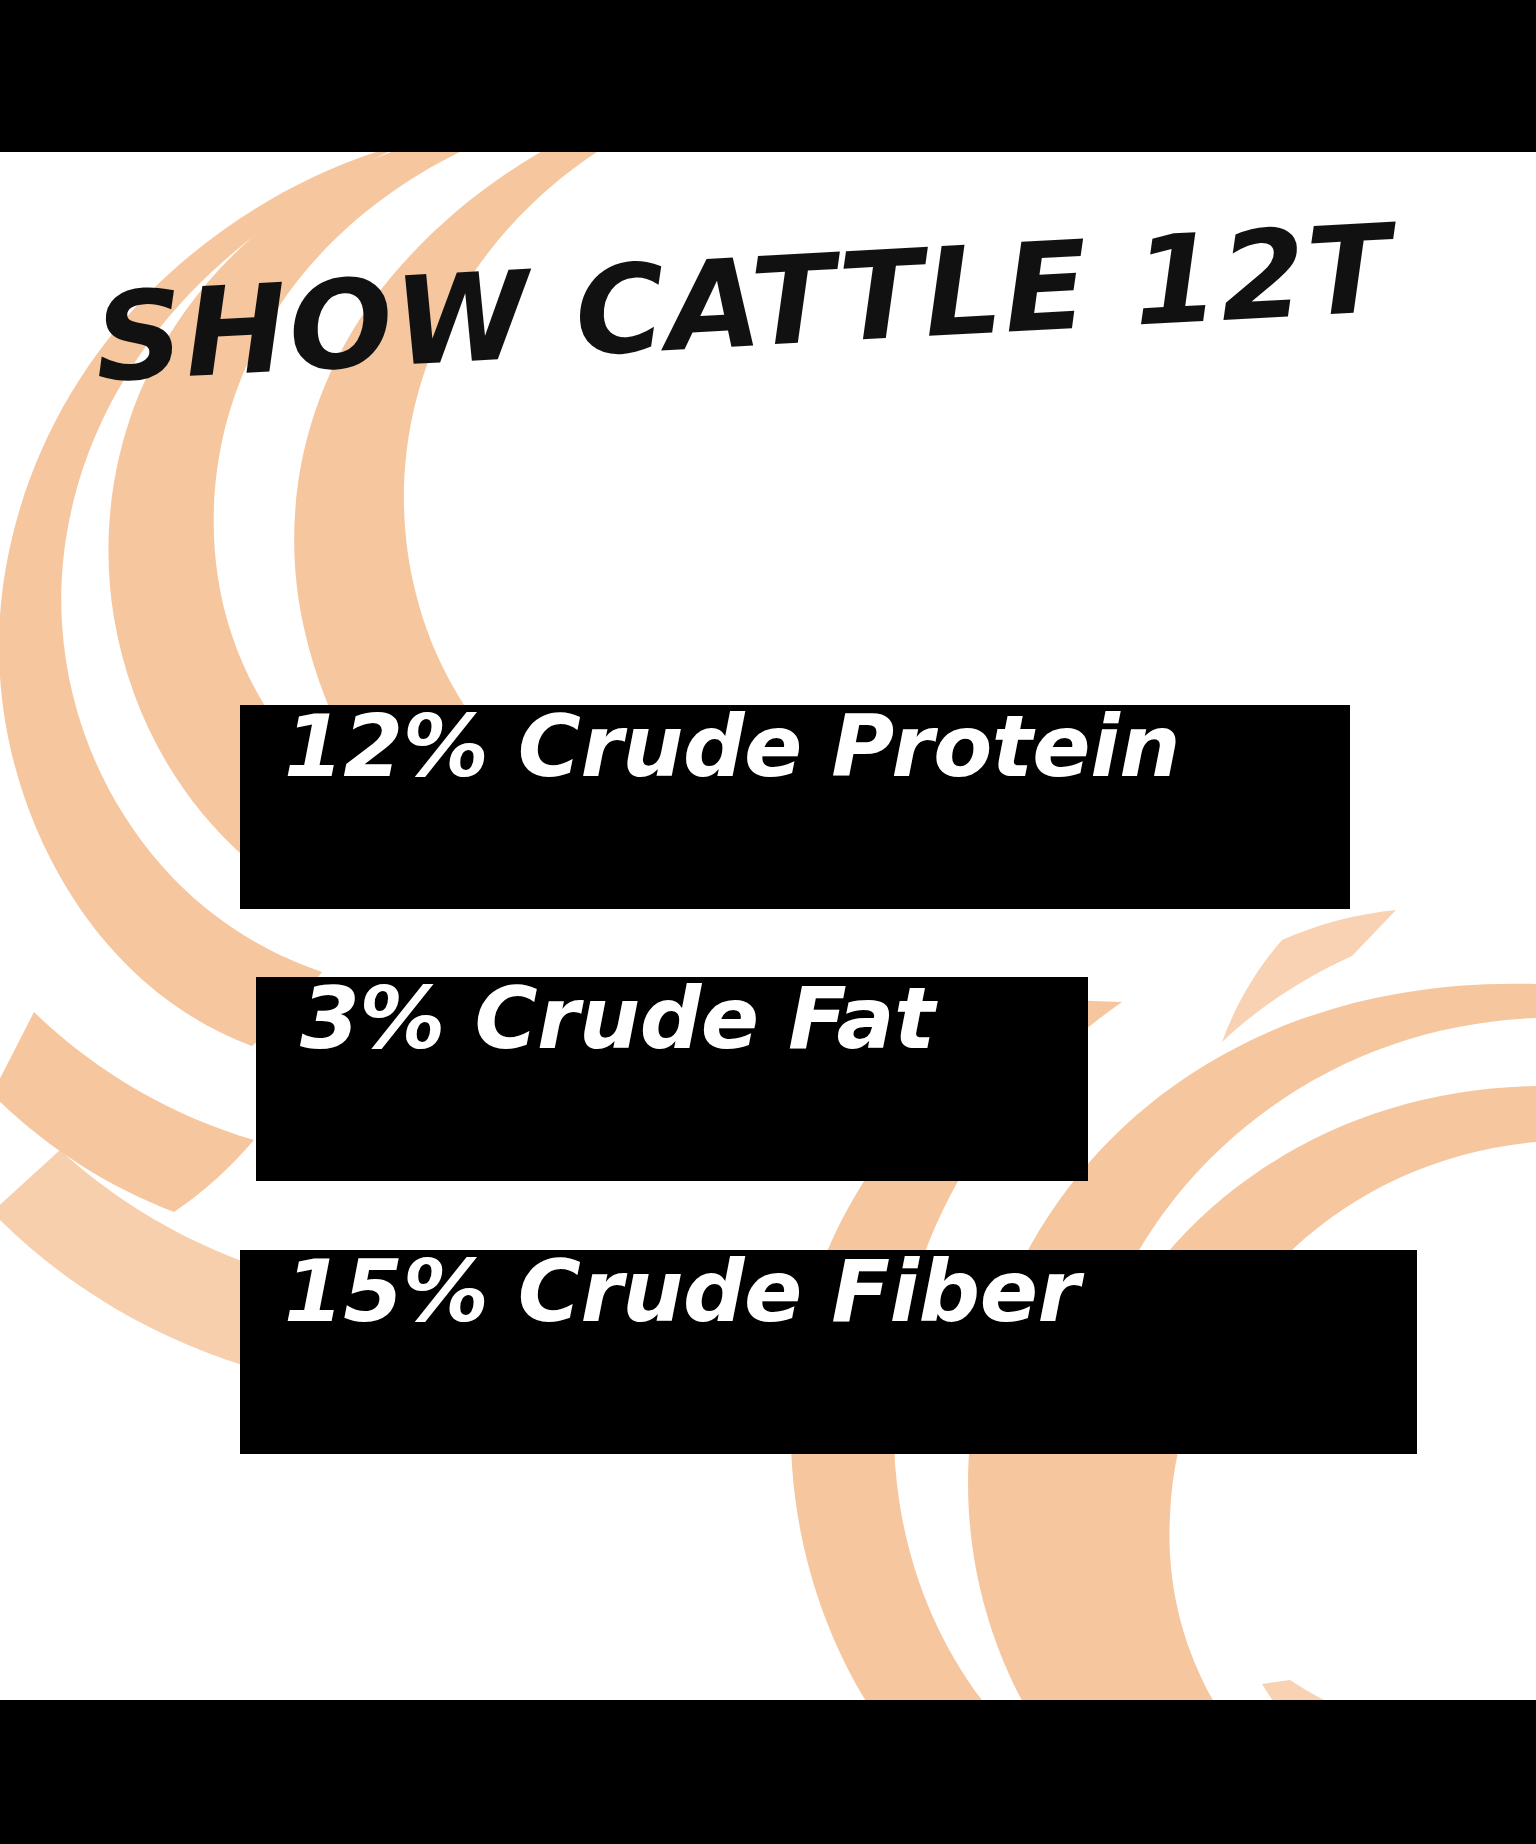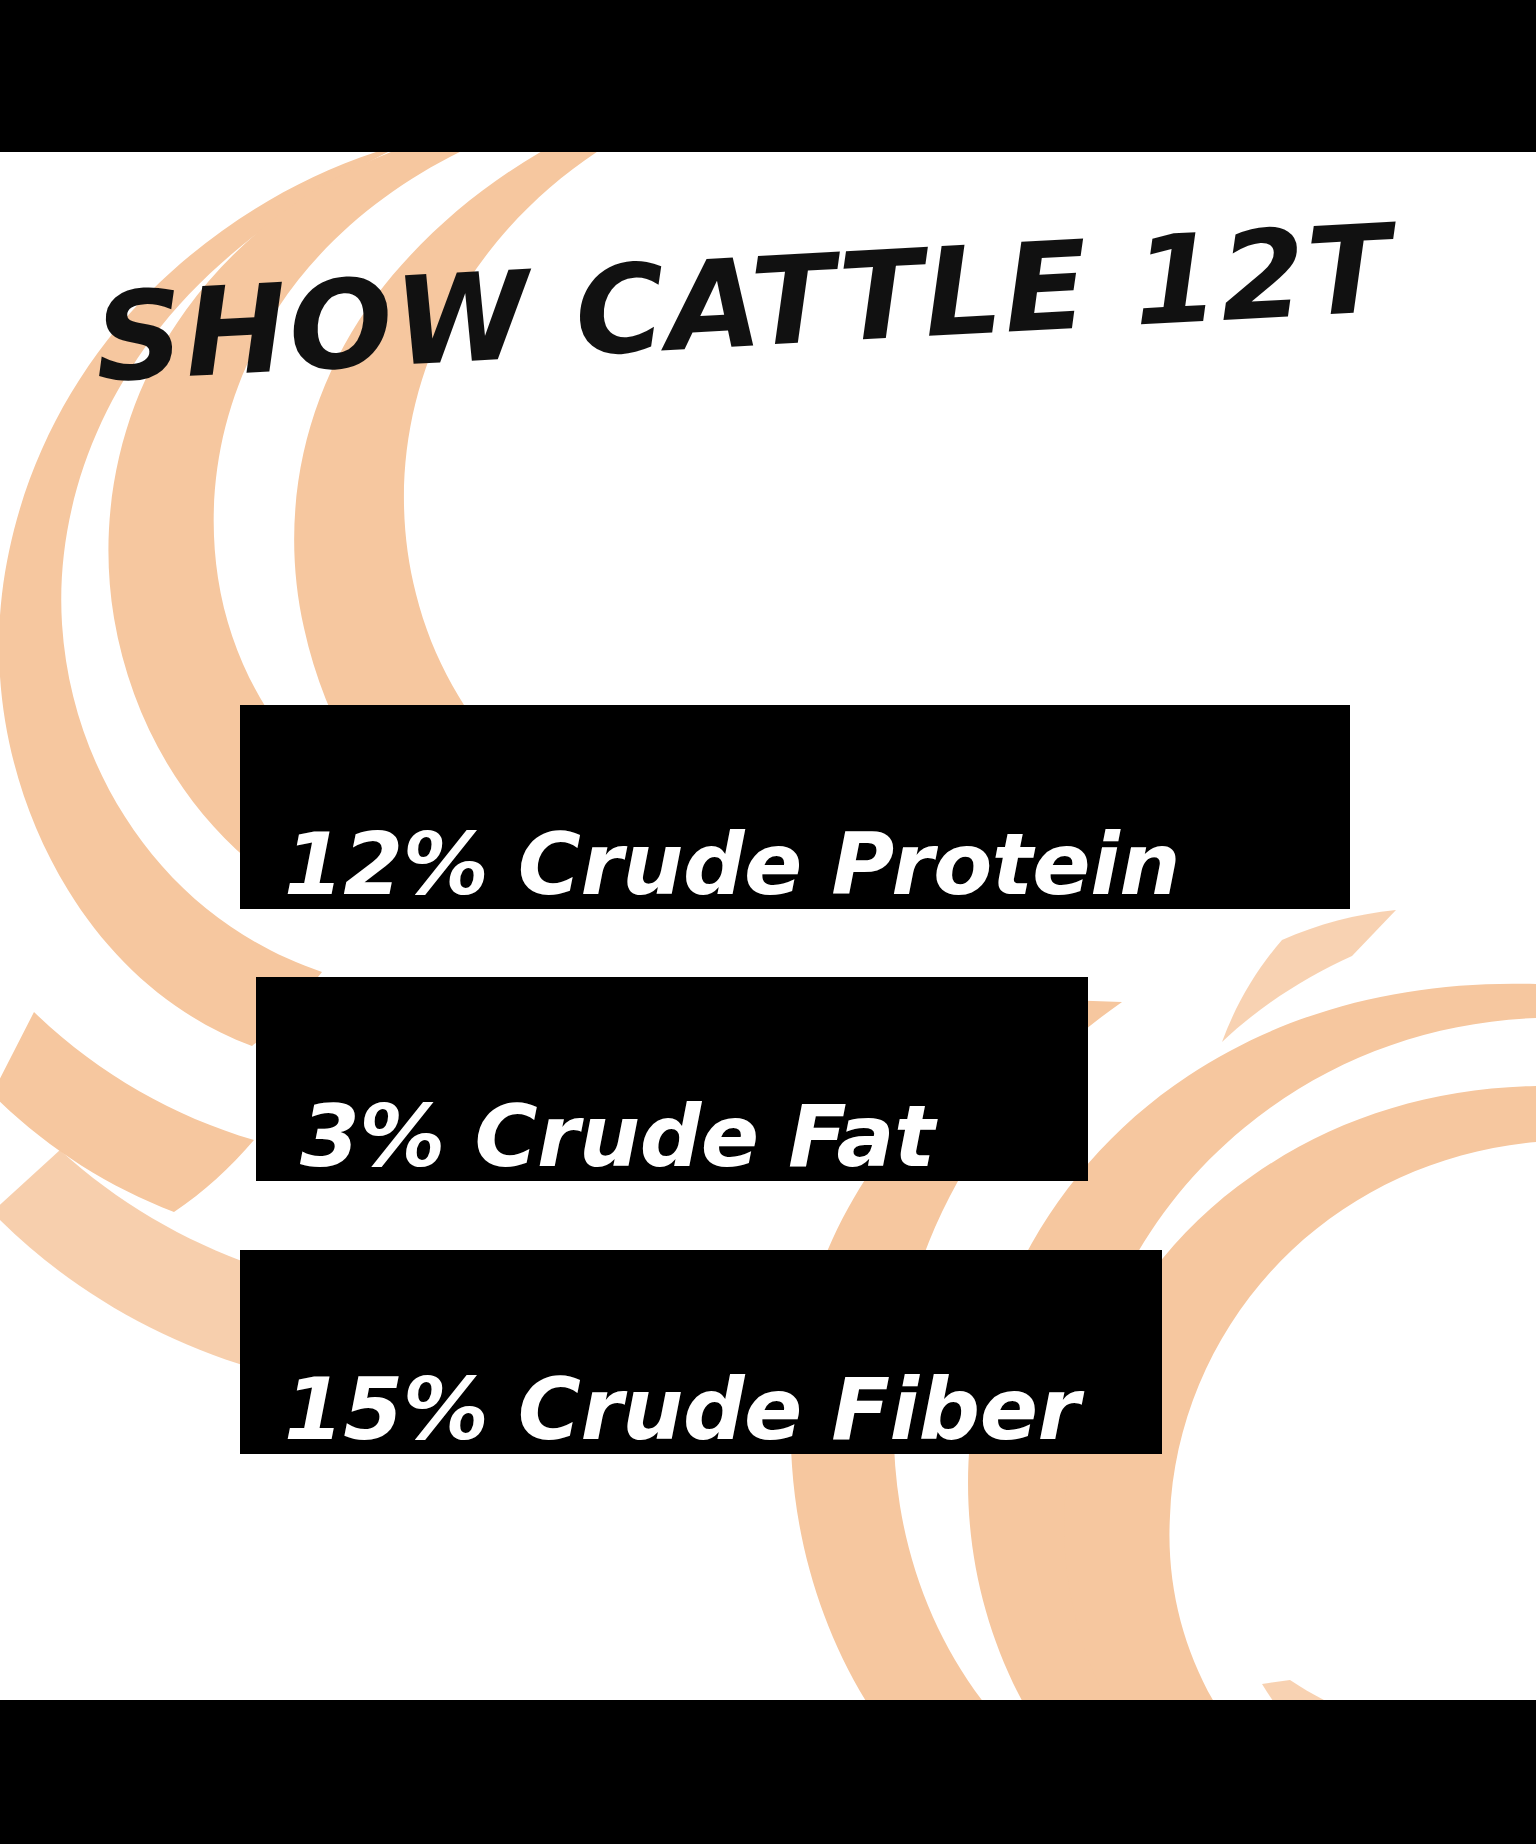--- a/index.html
+++ b/index.html
@@ -59,37 +59,37 @@
     transform: rotate(-3.1deg);
     transform-origin: left top;
     line-height: 1.0;
   }
 
   
   .banner {
     position: absolute;
     background: #000000;
     display: flex;
-    align-items: flex-end;
+    align-items: flex-start;
   }
   .banner-label {
     color: #ffffff;
     font-family: "DejaVu Sans", sans-serif;
     font-weight: 700;
     font-style: italic;
     font-size: 86px;
     line-height: 1;
     letter-spacing: -0.5px;
     white-space: nowrap;
     padding-left: 44px;
     transform: translateY(-2px);
   }
   #banner-0 { left: 240px; top: 705px;  width: 1110px; height: 204px; }
   #banner-1 { left: 240px; top: 977px;  width:  832px; height: 204px; margin-left: 16px; }
-  #banner-2 { left: 240px; top: 1250px; width: 922px;  height: 204px; }
+  #banner-2 { left: 240px; top: 1250px; width: 1177px;  height: 204px; }
 </style>
 </head>
 <body>
 
 <div id="poster">
 
   <svg class="brush-layer" viewBox="0 0 1536 1844">
     <defs>
       <clipPath id="stage">
         <rect x="0" y="152" width="1536" height="1548"></rect>

